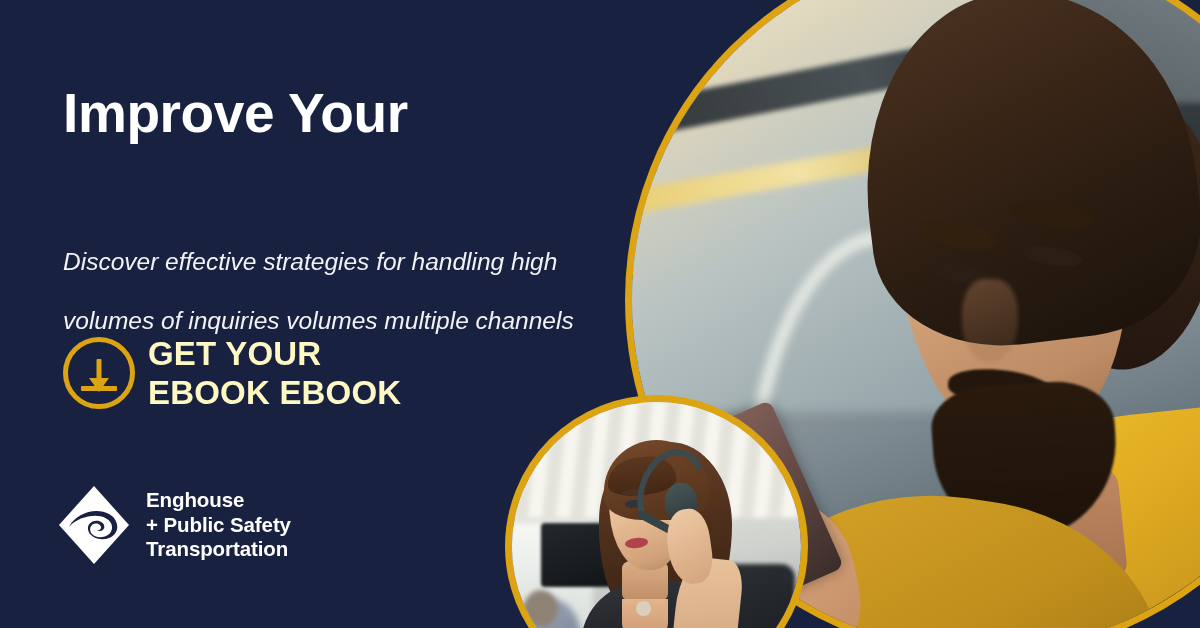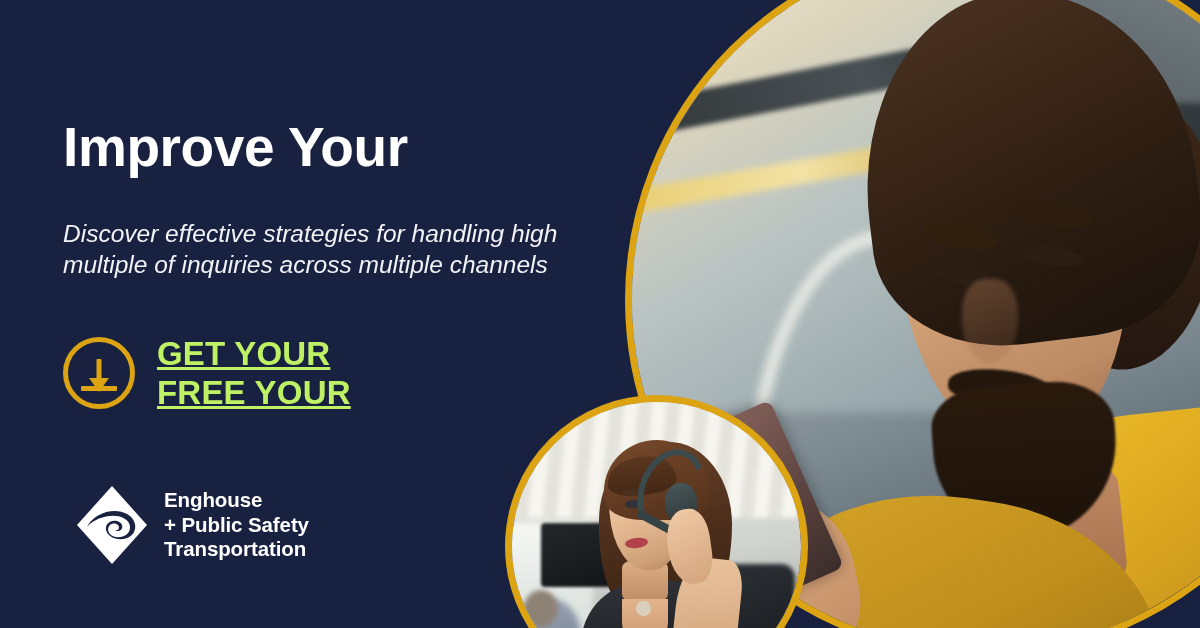--- a/index.html
+++ b/index.html
@@ -283,29 +283,29 @@
 
   
   #content { position:absolute; left:0; top:0; width:640px; height:628px; z-index:5; }
 
   #headline {
     position:absolute; left:63px; top:82px; width:560px;
     color:#ffffff;
     font-size:55px; font-weight:700; line-height:63px;
     letter-spacing:-0.4px;
   }
-  #headline .hl-line { display:block; white-space:nowrap;margin-top:34px; }
+  #headline .hl-line { display:block; white-space:nowrap; }
 
   #subhead {
     position:absolute; left:63px; top:218px; width:540px;
     color:#f2f3f7;
     font-size:24.5px; font-style:italic; font-weight:400;
     line-height:31px;
   }
-  #subhead .sub-line { display:block; white-space:nowrap; }
+  #subhead .sub-line { display:block; white-space:nowrap;margin-top:28px; }
 
   
   #cta { position:absolute; left:63px; top:334px; display:flex; align-items:center; }
   #cta-icon {
     width:72px; height:72px; border-radius:50%;
     border:5px solid #dca313;
     position:relative; flex:0 0 auto;
   }
   #cta-icon .dl-stem {
     position:absolute; left:50%; top:17px; width:5px; height:26px;
@@ -316,30 +316,29 @@
     width:0; height:0; transform:translateX(-50%);
     border-left:10px solid transparent;
     border-right:10px solid transparent;
     border-top:14px solid #dca313;
   }
   #cta-icon .dl-base {
     position:absolute; left:50%; bottom:13px; width:36px; height:5px;
     background:#dca313; transform:translateX(-50%); border-radius:1px;
   }
   #cta-text {
-    margin-left:22px;
-    color:#bef264;
+    margin-left:13px;
+    color:#fef9c3;
     font-size:33px; font-weight:700; line-height:39px;
     letter-spacing:0.2px;
-    text-decoration:underline;
   }
   #cta-text .cta-line { display:block; white-space:nowrap; }
 
   
-  #logo { position:absolute; left:74px; top:483px; display:flex; align-items:center; }
+  #logo { position:absolute; left:56px; top:483px; display:flex; align-items:center; }
   #logo-mark { width:76px; height:84px; flex:0 0 auto; }
   #logo-text {
     margin-left:14px; color:#ffffff;
     font-size:20.5px; font-weight:700; line-height:24.5px;
     letter-spacing:-0.1px;
   }
   #logo-text .lg-line { display:block; white-space:nowrap; }
 </style>
 </head>
 <body>
@@ -409,32 +408,32 @@
   </div>
 
   <div id="content">
 
     <h1 id="headline">
       <span class="hl-line">Improve Your</span>
     </h1>
 
     <p id="subhead">
       <span class="sub-line">Discover effective strategies for handling high</span>
-      <span class="sub-line">multiple of inquiries across multiple channels</span>
+      <span class="sub-line">volumes of inquiries volumes multiple channels</span>
     </p>
 
     <div id="cta">
       <div id="cta-icon">
         <span class="dl-stem"></span>
         <span class="dl-head"></span>
         <span class="dl-base"></span>
       </div>
       <div id="cta-text">
         <span class="cta-line">GET YOUR</span>
-        <span class="cta-line">FREE YOUR</span>
+        <span class="cta-line">EBOOK EBOOK</span>
       </div>
     </div>
 
     <div id="logo">
       <svg id="logo-mark" viewBox="0 0 76 84">
         <polygon points="38,3 73,42 38,81 3,42" fill="#ffffff"></polygon>
         <path d="M13 44 C20 30, 40 24, 53 31 C64 37, 64 51, 53 55
                  C44 58.5, 33 54, 32 46.5 C31.2 40.5, 37 36.5, 43 38
                  C47.5 39.1, 49.6 43, 47.6 46 C46 48.4, 42.4 48.7, 40.6 47
                  C42.8 48, 45 46.8, 45 44.6 C45 41.6, 41.6 39.8, 38.3 40.8

